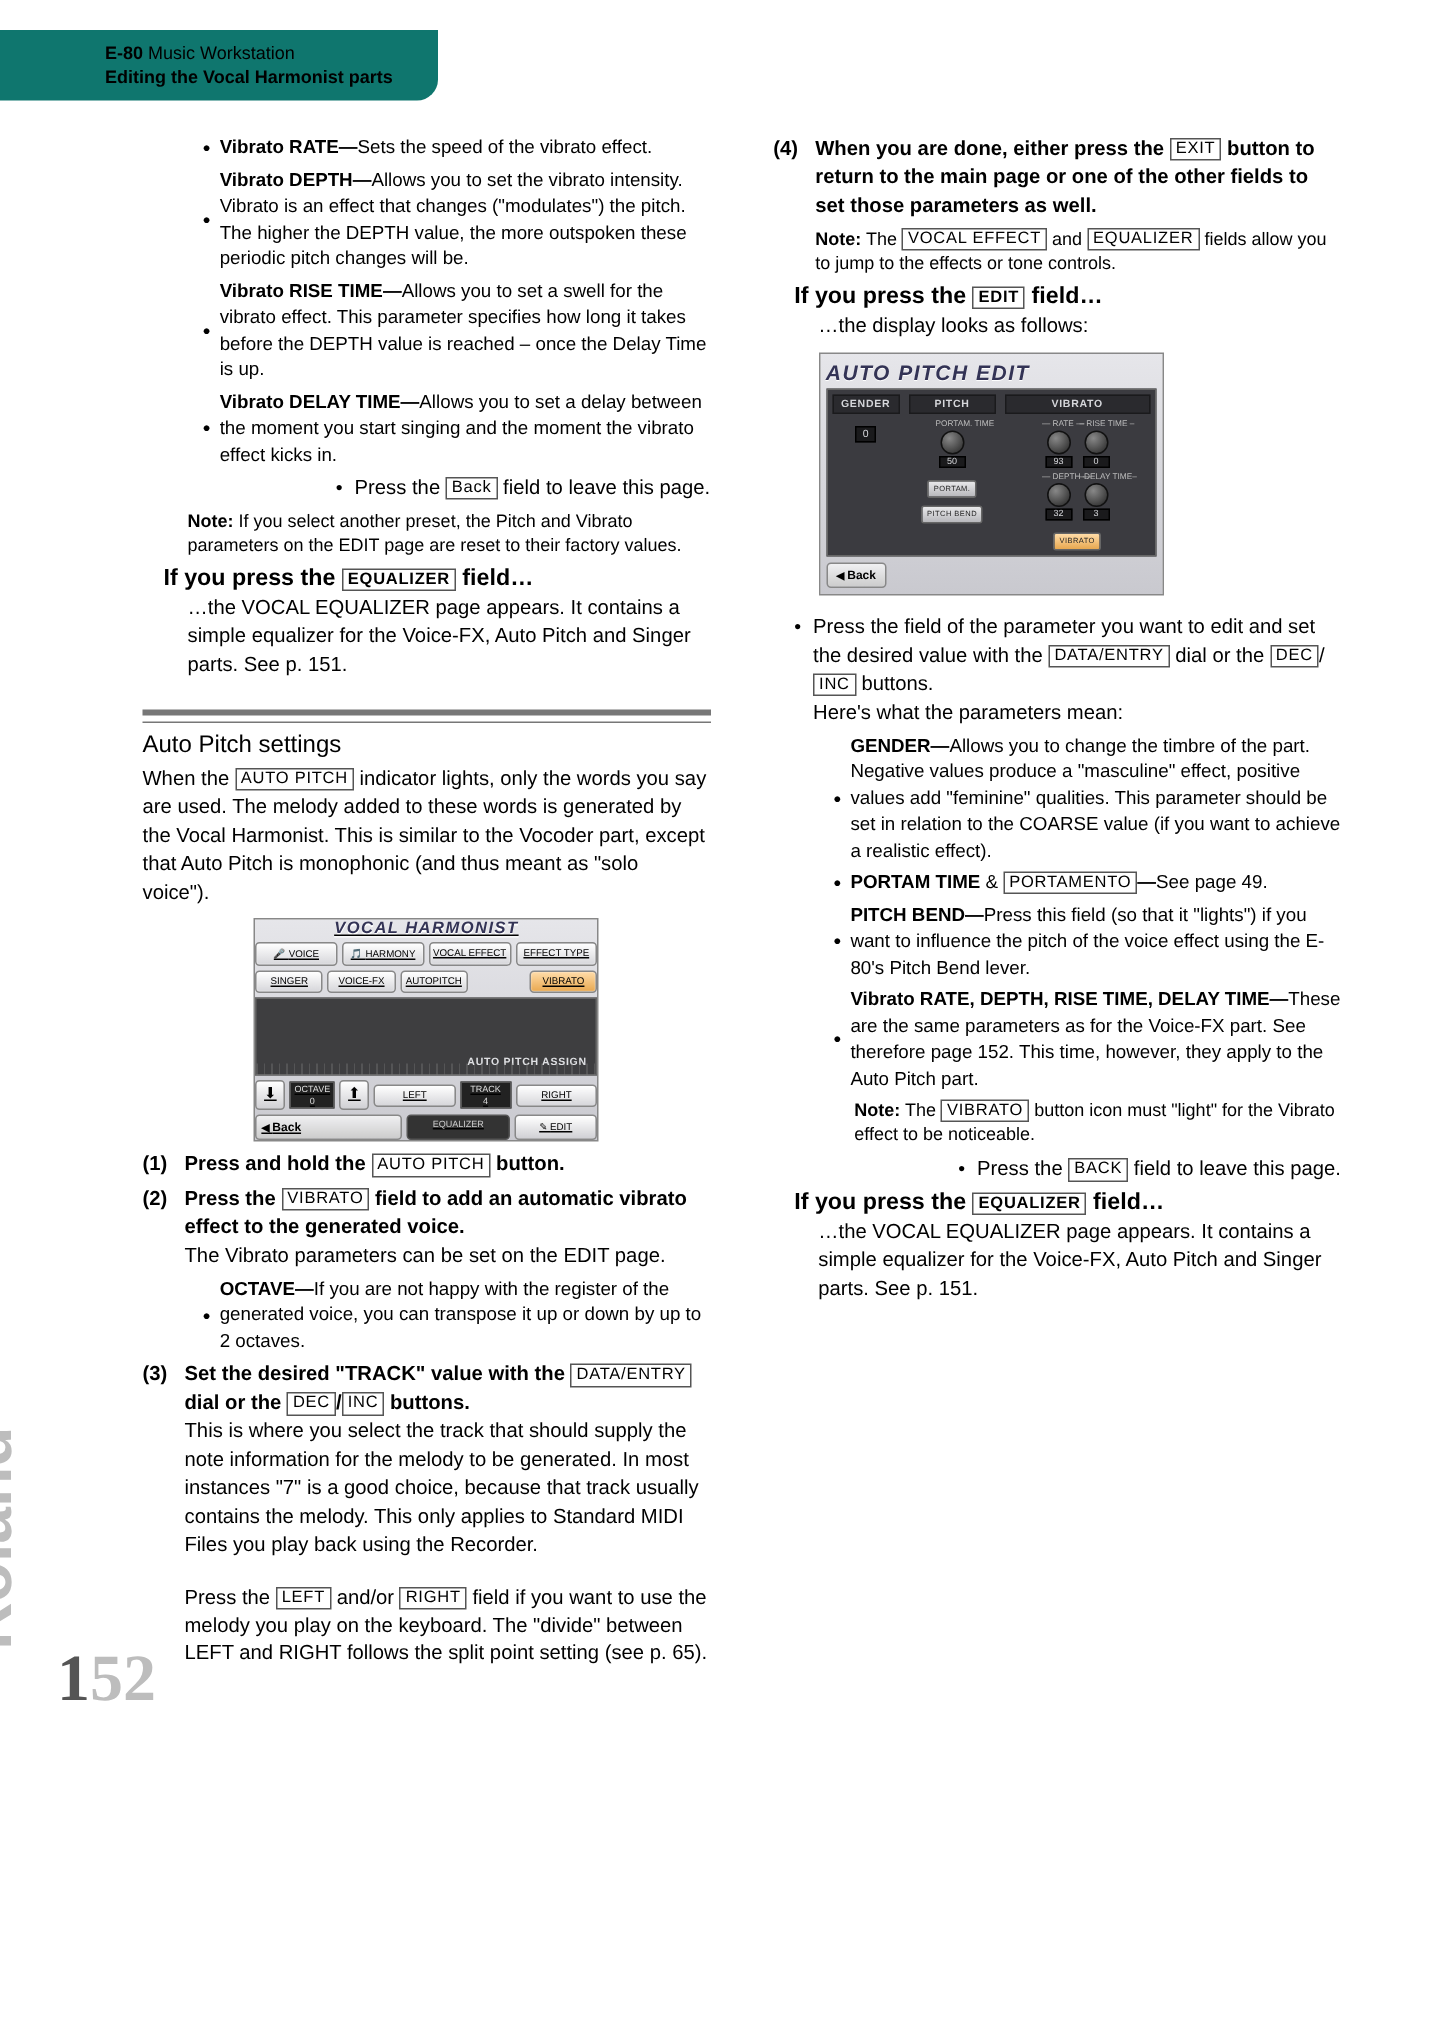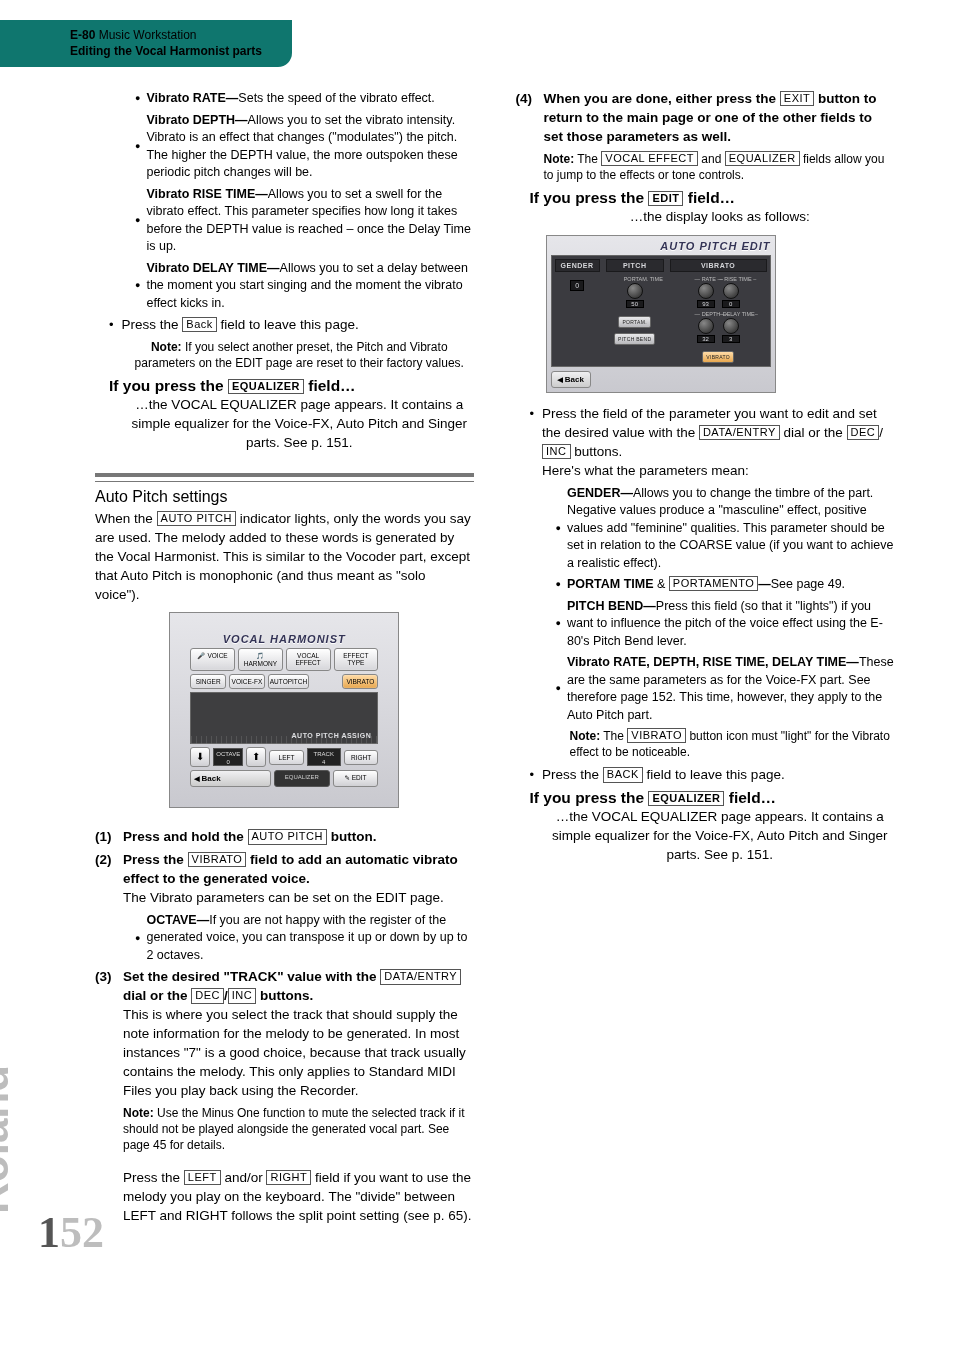--- a/index.html
+++ b/index.html
@@ -27,21 +27,21 @@
   }
   .header-tab .line1 { font-weight: 400; }
   .header-tab .line1 b { font-weight: 700; }
   .header-tab .line2 { font-weight: 700; }
   .columns {
     display: flex;
     gap: 42px;
     margin-top: 60px;
   }
   .col { flex: 1; min-width: 0; }
-  .indent1 { padding-left: 30px; text-align: center; }
+  .indent1 { padding-left: 30px; }
   .indent2 { padding-left: 40px; }
   .bullet-black {
     display: flex;
     font-size: 12.5px;
     line-height: 1.4;
     margin-bottom: 4px;
     align-items: center;
   }
   .bullet-black::before {
     content: "●";
@@ -49,20 +49,21 @@
     margin-right: 6px;
     line-height: 1.9;
     flex: 0 0 auto;
   }
   .bullet-open {
     display: flex;
     font-size: 13.5px;
     line-height: 1.4;
     margin-bottom: 4px;
     padding-left: 14px;
+    justify-content: flex-end;
   }
   .bullet-open::before {
     content: "•";
     font-size: 13px;
     margin-right: 8px;
     line-height: 1.4;
     flex: 0 0 auto;
   }
   .numstep {
     display: flex;
@@ -106,26 +107,27 @@
     font-weight: 400;
     margin: 0 0 4px 0;
   }
   p.body {
     font-size: 13.5px;
     line-height: 1.4;
     margin: 0 0 8px 0;
   }
   .vh-screen {
     width: 230px;
-    margin: 8px auto 20px;
+    margin: 8px auto 6px;
     border: 1px solid #888;
     background: linear-gradient(#e6e6ea, #c9c9cf);
-    padding: 20px;
+    padding: 0;
     box-sizing: border-box;
     font-family: Arial, sans-serif;
+    text-decoration: underline;
   }
   .vh-title {
     text-align: center;
     font-size: 11px;
     font-weight: 700;
     letter-spacing: 1px;
     color: #335;
     text-shadow: 0 1px 0 #fff;
     margin-bottom: 3px;
     font-style: italic;
@@ -237,22 +239,22 @@
   .ape-screen {
     width: 230px;
     margin: 8px 0 12px 30px;
     border: 1px solid #888;
     background: linear-gradient(#e6e6ea,#c9c9cf);
     padding: 4px;
     box-sizing: border-box;
     font-family: Arial, sans-serif;
   }
   .ape-title {
-    text-align: right;
-    font-size: 11px;
+    text-align: left;
+    font-size: 14px;
     font-weight: 700;
     letter-spacing: 1px;
     color: #335;
     text-shadow: 0 1px 0 #fff;
     margin-bottom: 3px;
     font-style: italic;
   }
   .ape-panel {
     background: #3b3b40;
     border: 1px solid #666;
@@ -445,21 +447,20 @@
       </div>
 
       <div class="numstep">
         <span class="n">(3)</span>
         <span class="t">
           <b>Set the desired "TRACK" value with the </b><span class="box">DATA/ENTRY</span><b> dial or the </b><span class="box">DEC</span><b>/</b><span class="box">INC</span><b> buttons.</b>
           <br><span>This is where you select the track that should supply the note information for the melody to be generated. In most instances "7" is a good choice, because that track usually contains the melody. This only applies to Standard MIDI Files you play back using the Recorder.</span>
         </span>
       </div>
       <div style="padding-left:28px">
-        <p class="note"><b>Note:</b><span> Use the Minus One function to mute the selected track if it should not be played alongside the generated vocal part. See page 45 for details.</span></p>
         <p class="body" style="margin-top:16px"><span>Press the </span><span class="box">LEFT</span><span> and/or </span><span class="box">RIGHT</span><span> field if you want to use the melody you play on the keyboard. The "divide" between LEFT and RIGHT follows the split point setting (see p. 65).</span></p>
       </div>
 
     </div>
 
     <div class="col">
 
       <div class="numstep">
         <span class="n">(4)</span>
         <span class="t">

